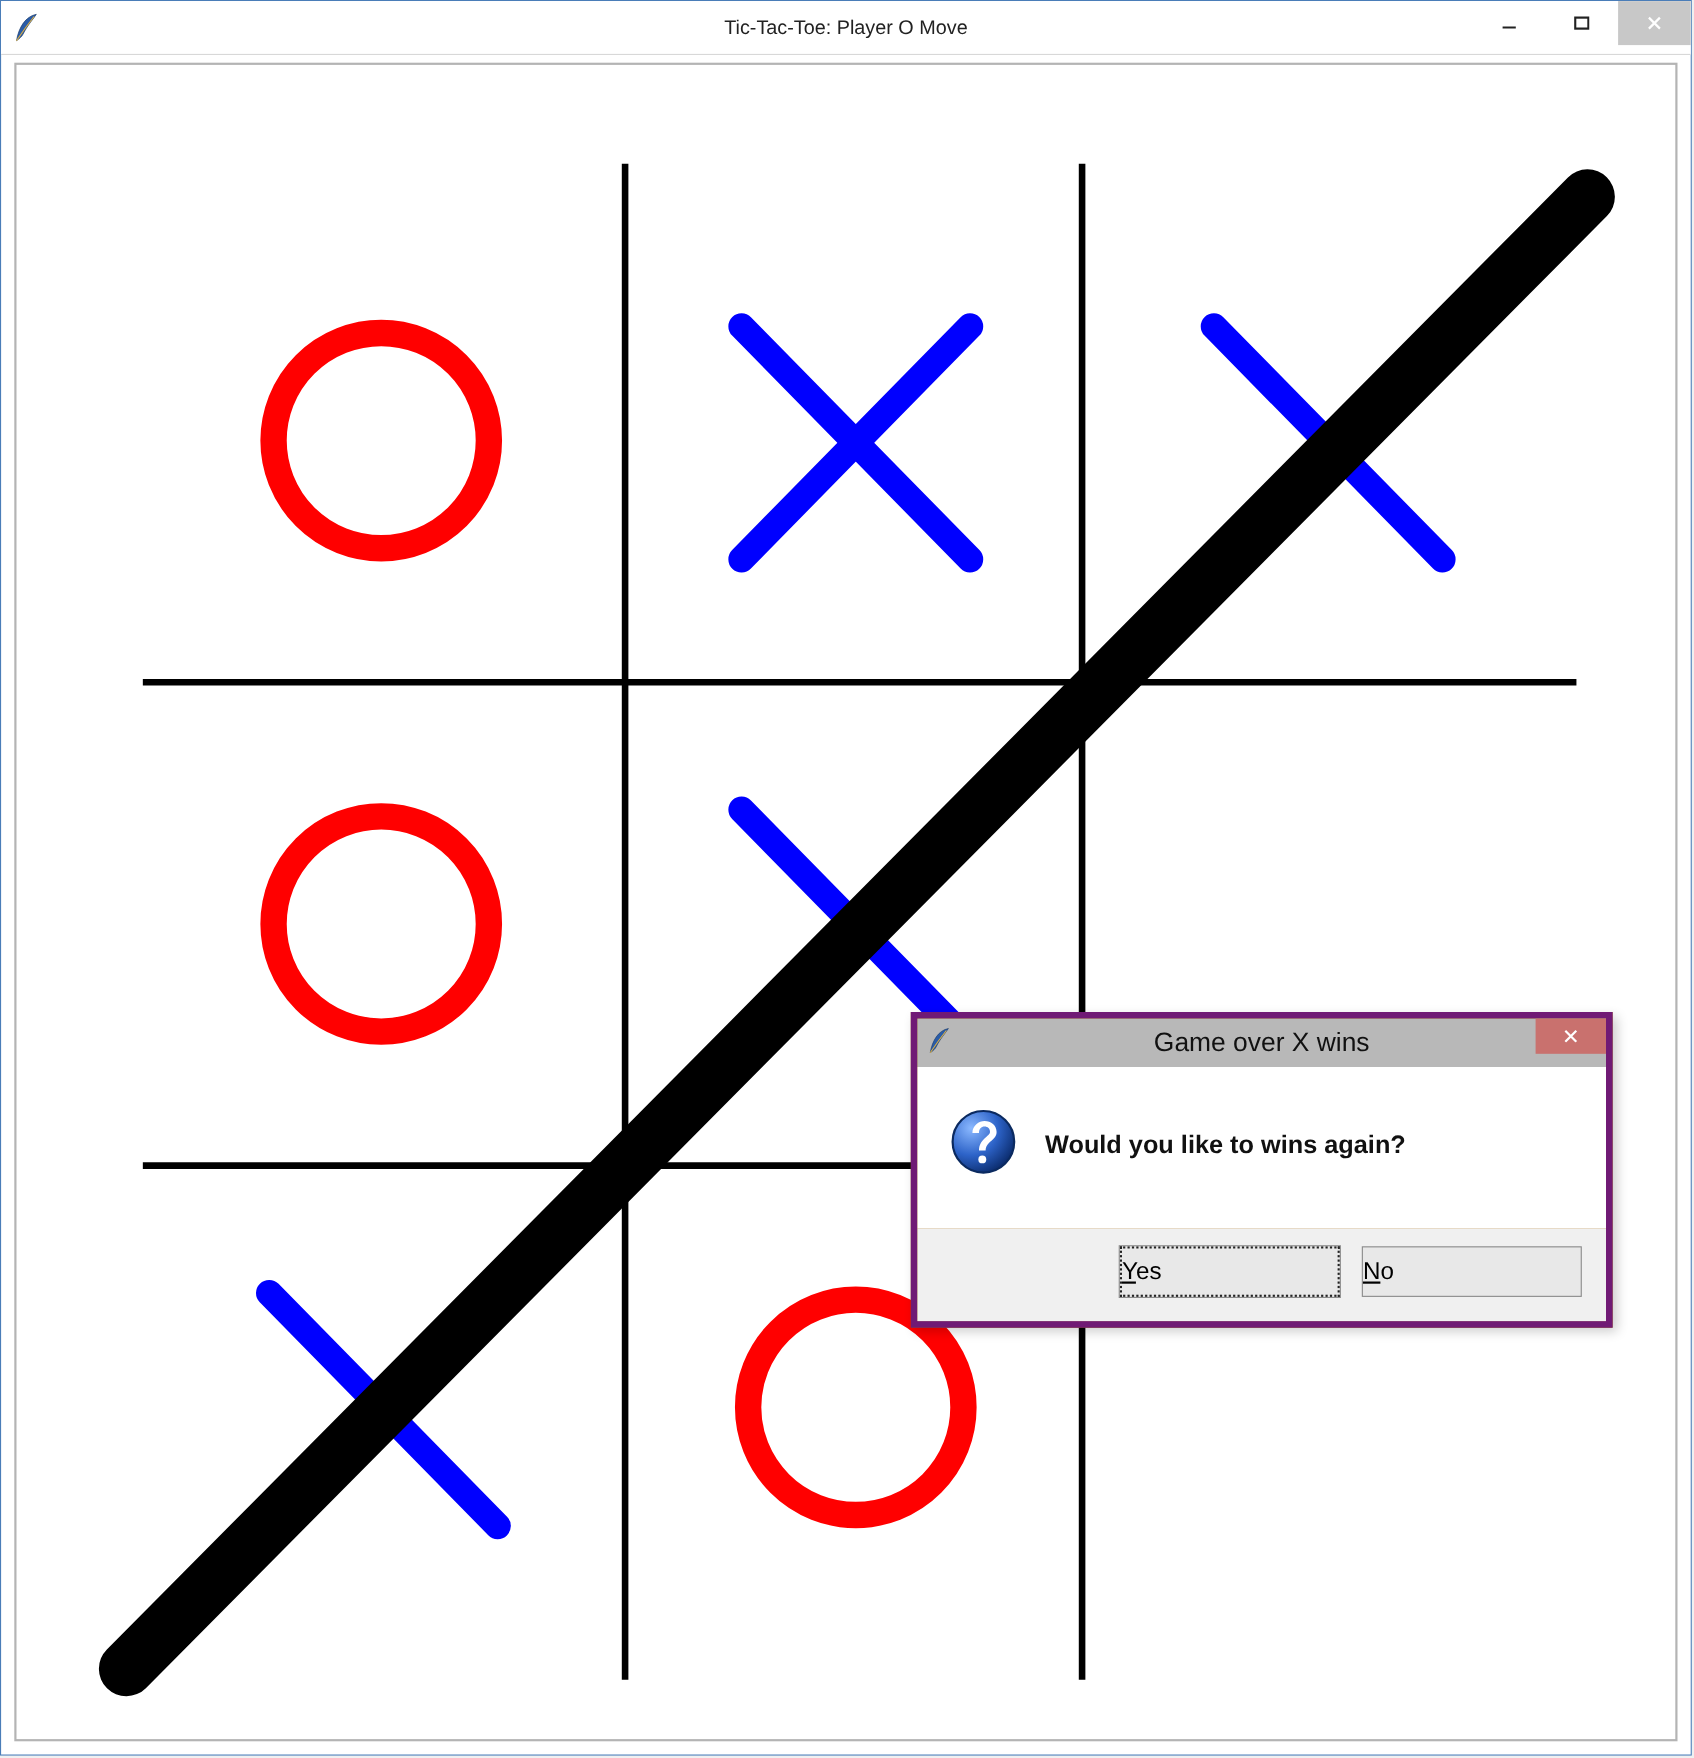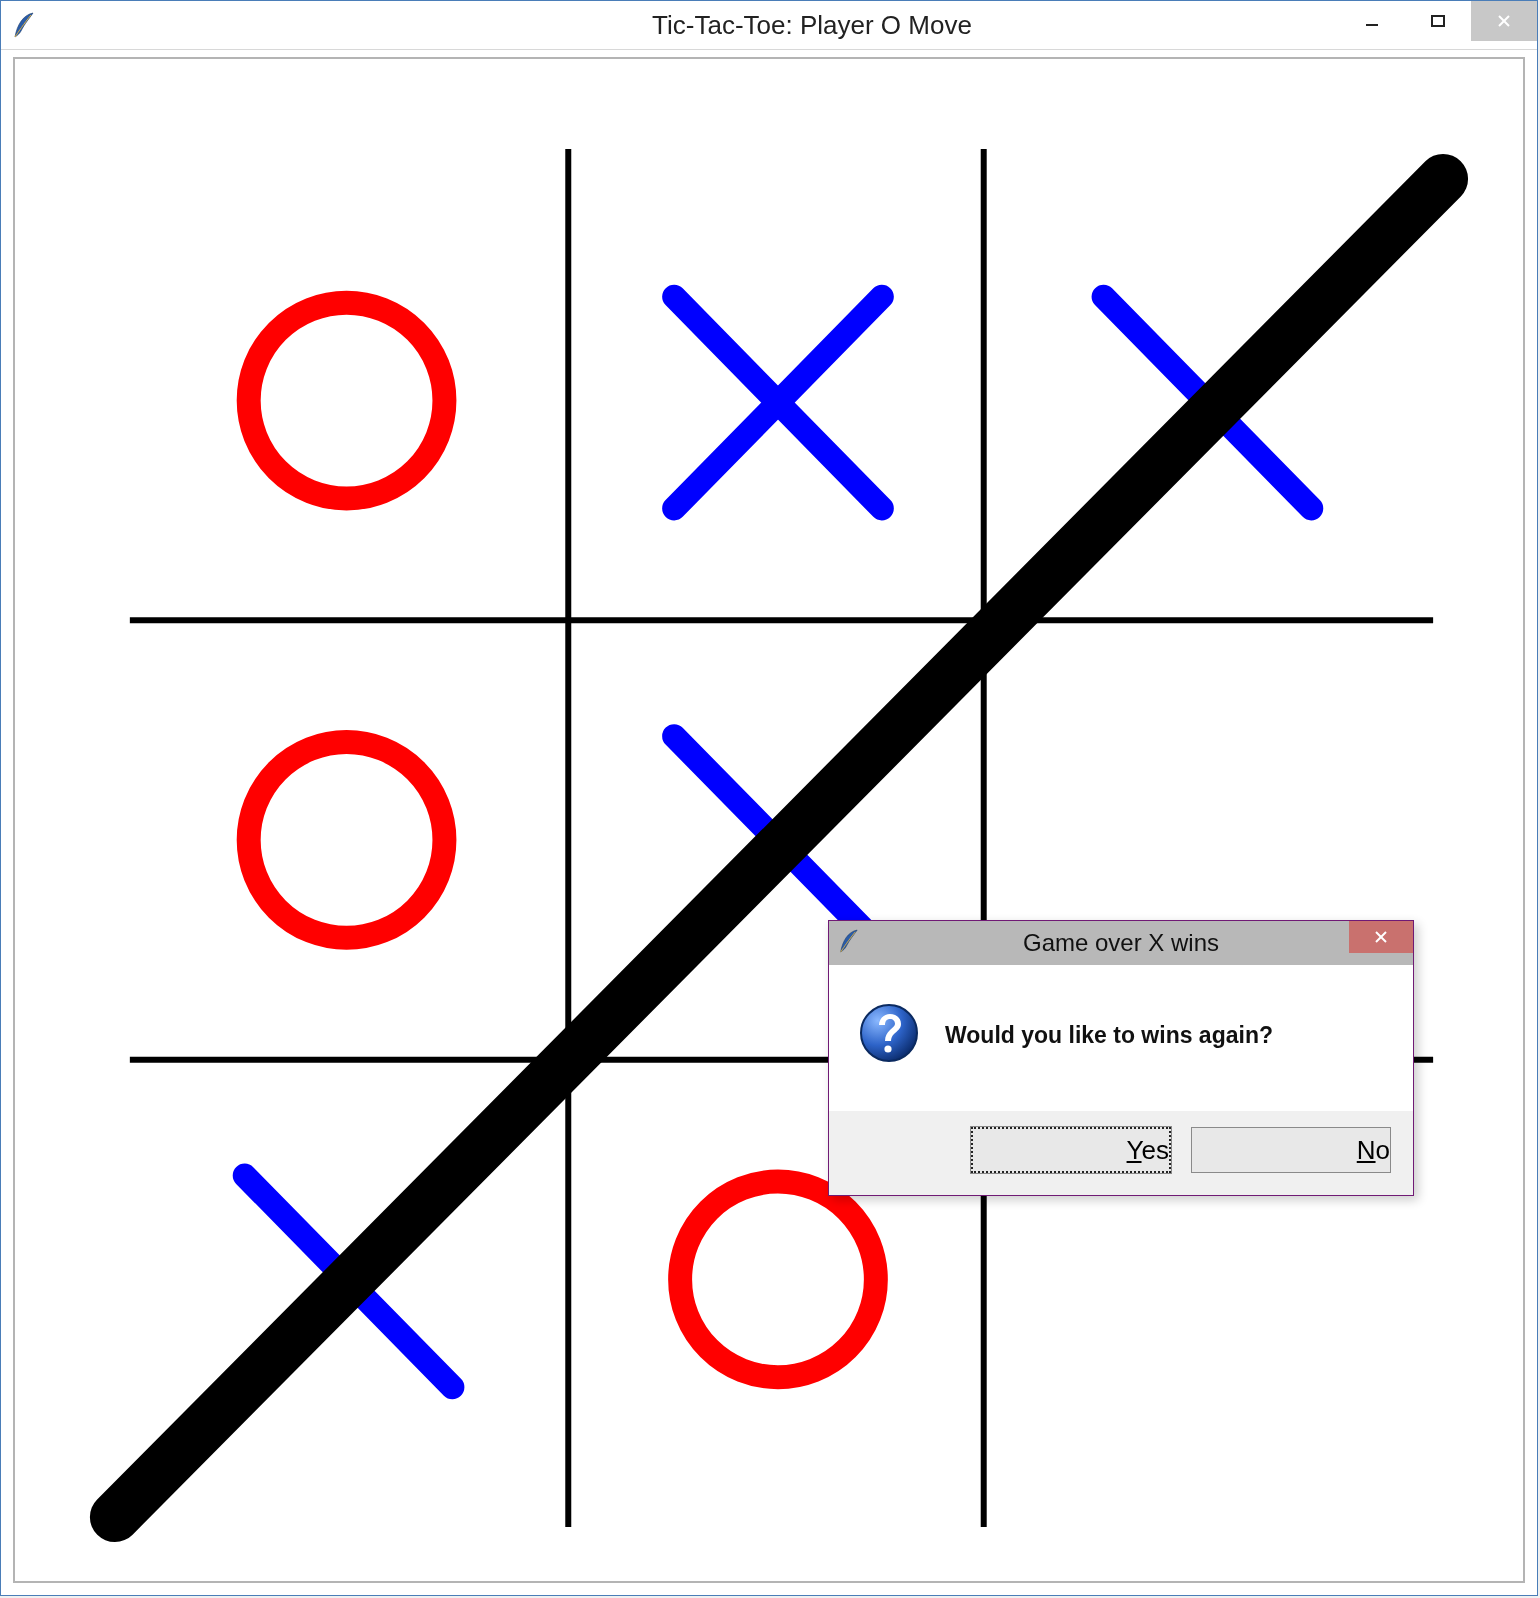--- a/index.html
+++ b/index.html
@@ -31,23 +31,22 @@
   }
   .titlebar .app-icon {
     margin-left: 10px;
     display: flex;
     align-items: center;
   }
   .titlebar .title {
     position: absolute;
     left: 50%;
     transform: translateX(-50%);
-    font-size: 26px;
+    font-size: 18px;
     color: #222;
-    margin-left: 43px;
   }
   .win-controls {
     position: absolute;
     right: 0;
     top: 0;
     display: flex;
     height: 40px;
   }
   .win-btn {
     width: 66px;
@@ -75,23 +74,23 @@
   .canvas {
     position: absolute;
     left: 0;
     top: 0;
     width: 100%;
     height: 100%;
   }
   
   .dialog {
     position: absolute;
-    width: 586px;
+    width: 638px;
     background: #a16207;
-    border: 1px solid #701a75;
+    border: 6px solid #701a75;
     box-shadow: 4px 4px 10px rgba(0,0,0,0.2);
     box-sizing: border-box;
   }
   .dlg-titlebar {
     height: 44px;
     background: #b8b8b8;
     display: flex;
     align-items: center;
     position: relative;
   }
@@ -135,24 +134,24 @@
     padding: 16px 22px 22px 22px;
     display: flex;
     justify-content: flex-end;
     gap: 20px;
   }
   .dlg-btn {
     width: 200px;
     height: 46px;
     background: #e8e8e8;
     border: 1px solid #8a8a8a;
-    font-size: 26px;
-    display: flex;
-    align-items: center;
-    justify-content: flex-end;
+    font-size: 22px;
+    display: flex;
+    align-items: center;
+    justify-content: flex-start;
     box-sizing: border-box;
   }
   .dlg-btn.focus {
     border: 2px dotted #222;
     outline: 1px solid #8a8a8a;
   }
   .ul { text-decoration: underline; }
 </style>
 </head>
 <body>

